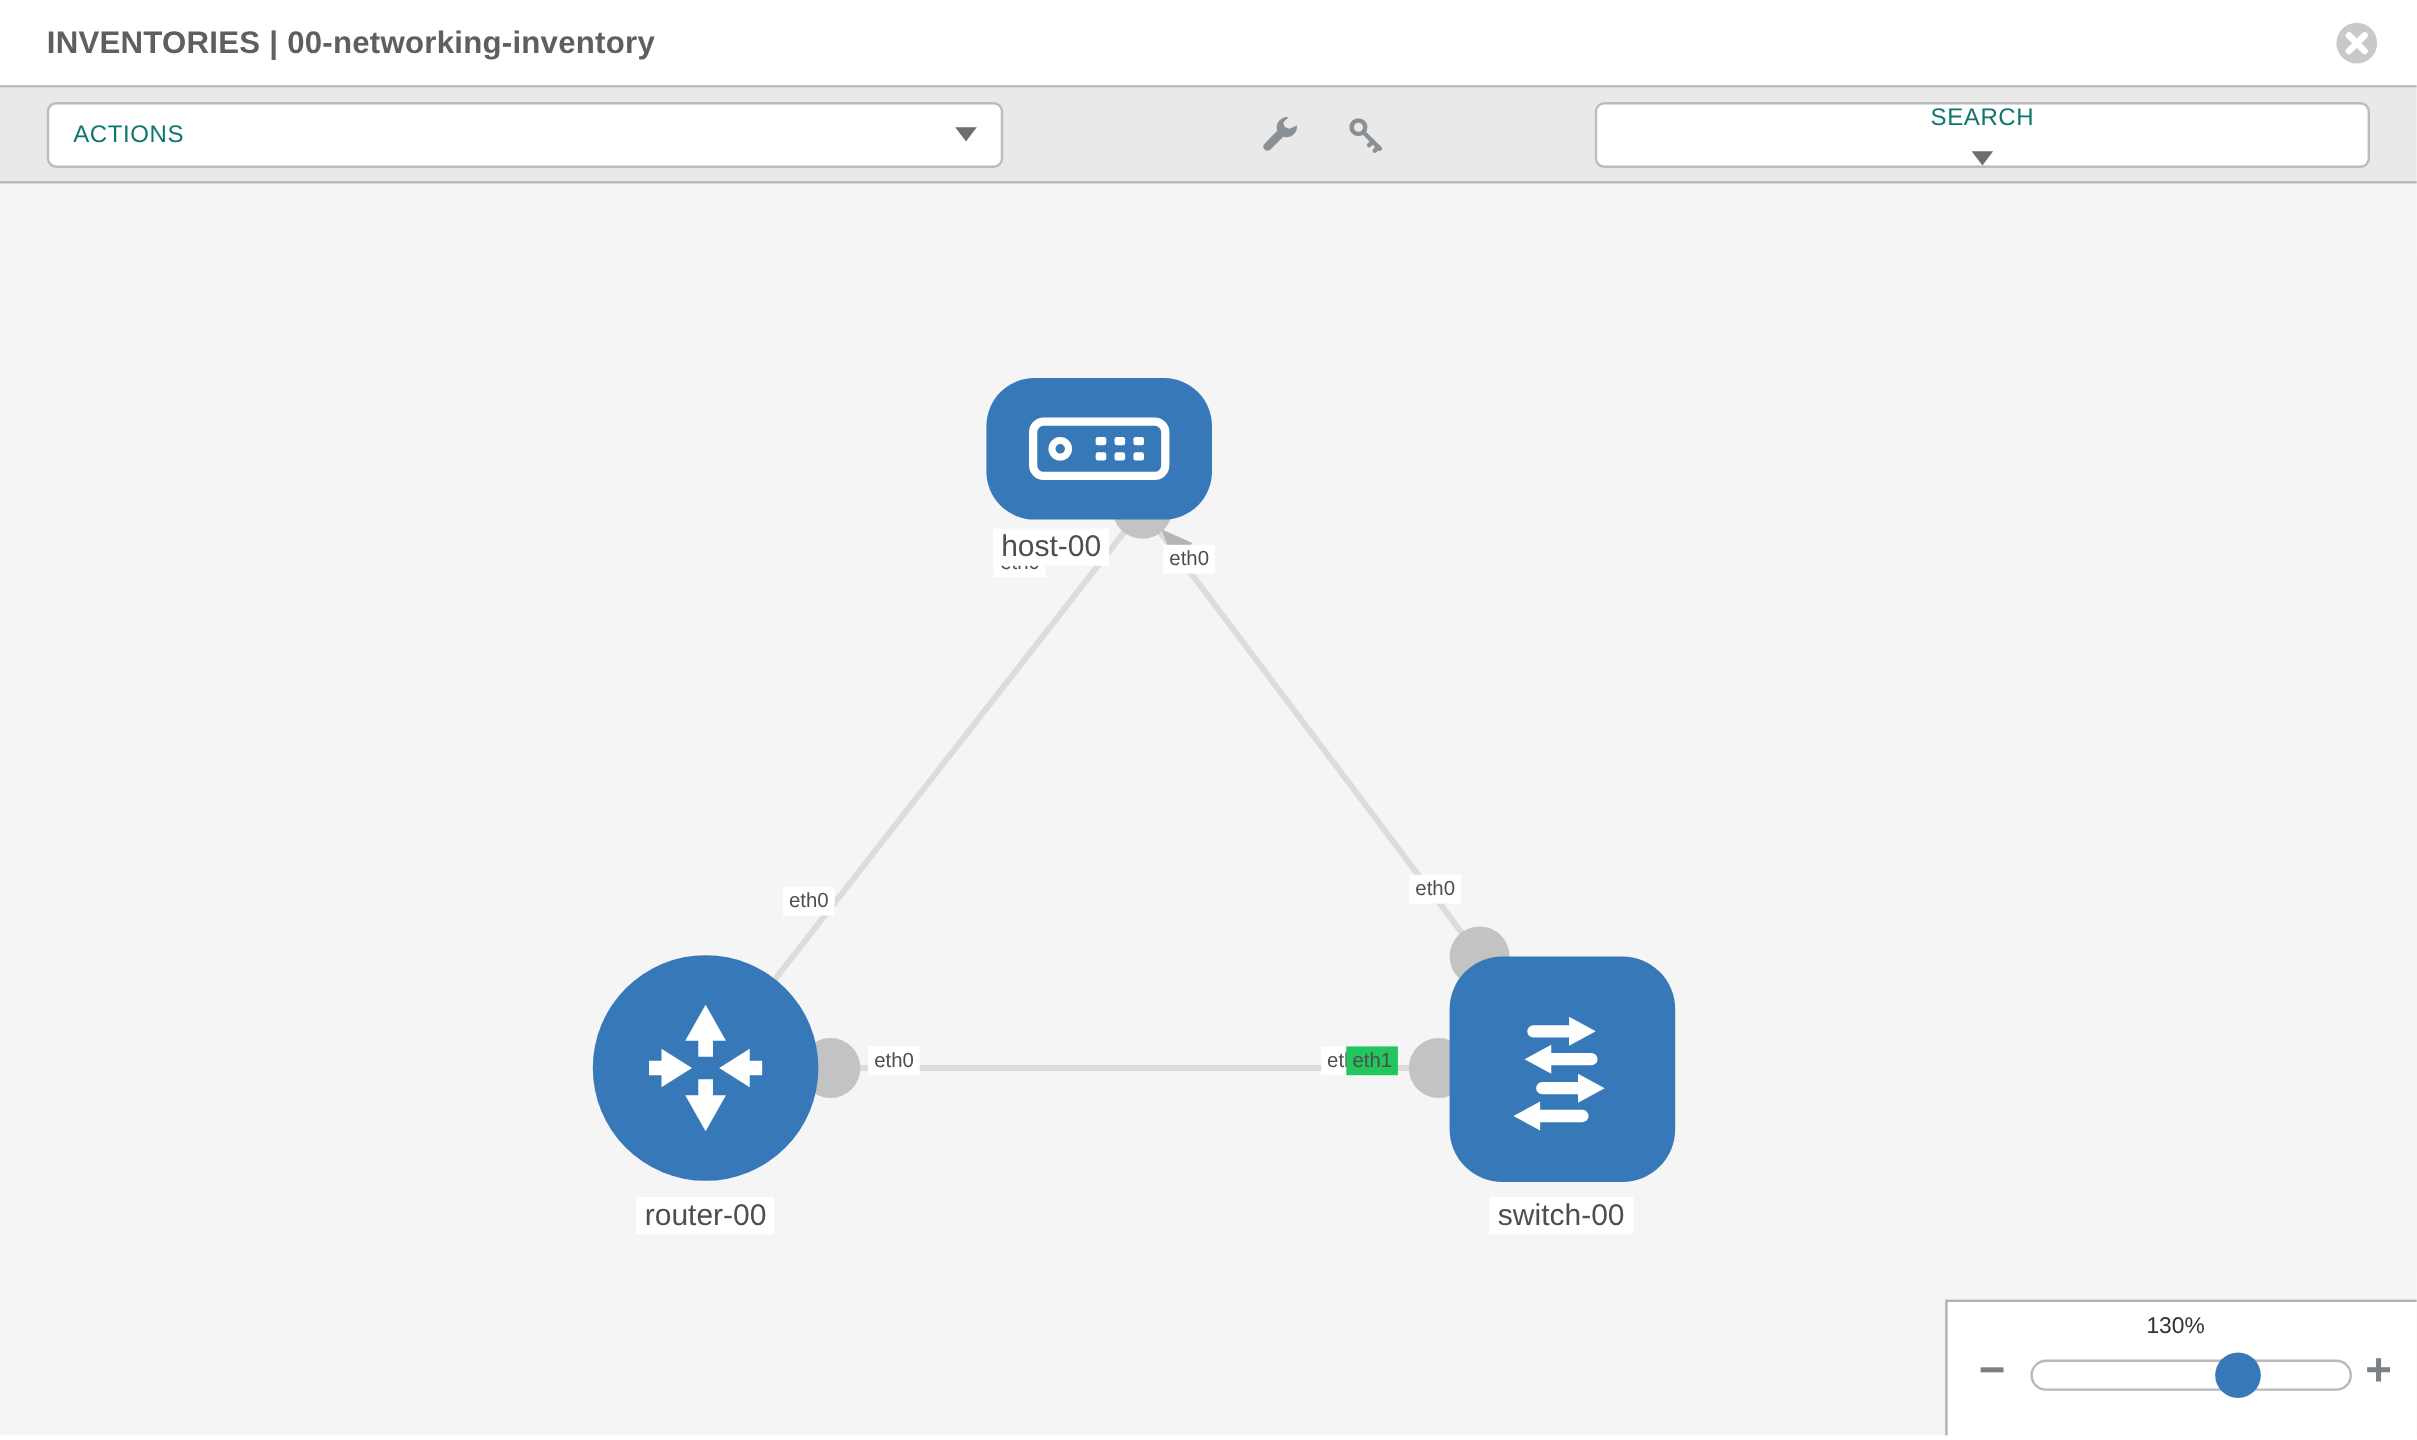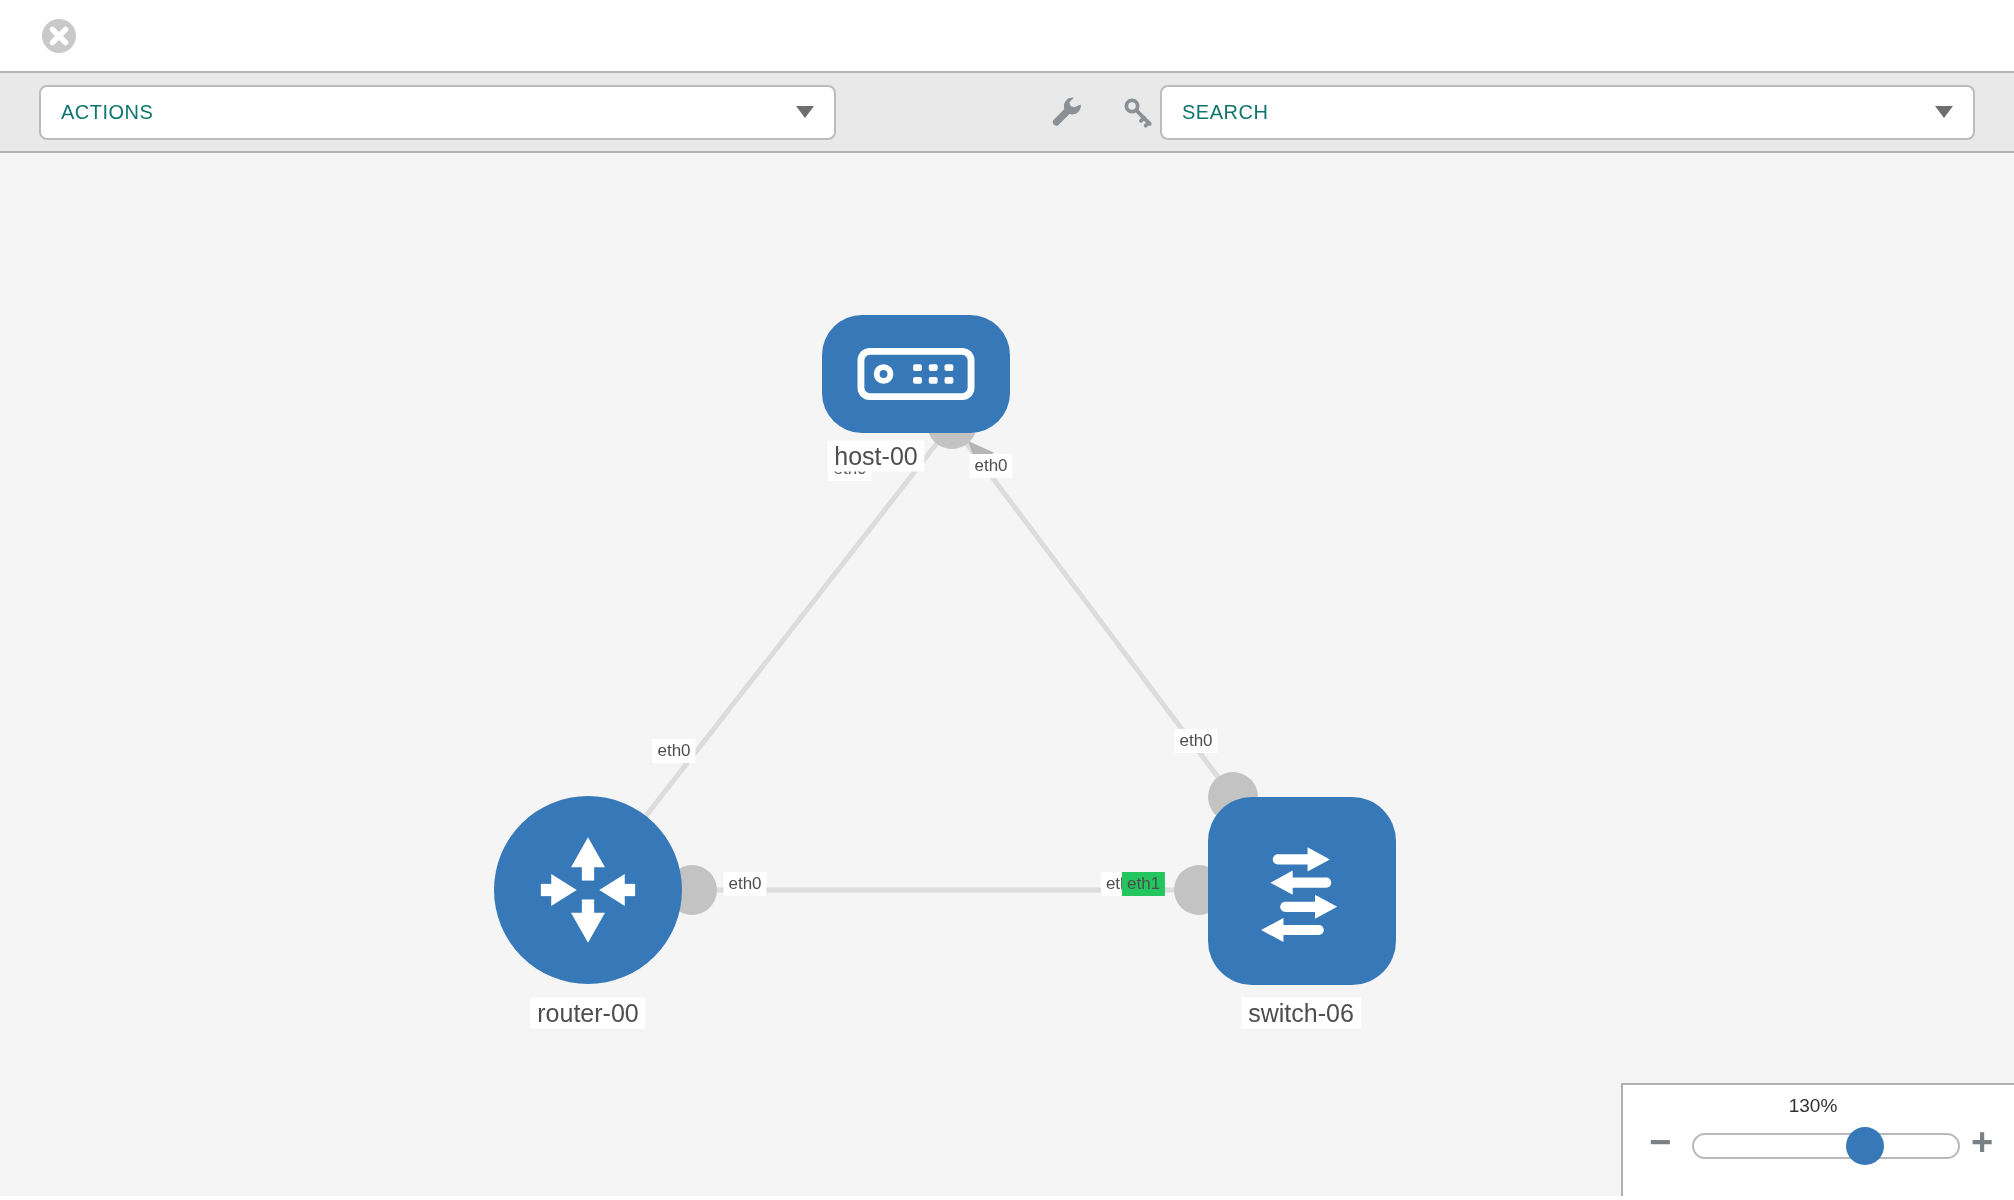--- a/index.html
+++ b/index.html
@@ -17,21 +17,21 @@
   
   .toolbar { height:80px; background:var(--toolbar-bg); border-bottom:2px solid #b3b3b3;
              display:flex; align-items:center; padding:0 39px; }
   .select-box { height:55px; background:#fff; border:2px solid #bcbcbc; border-radius:8px;
                 display:flex; align-items:center; justify-content:space-between;
                 padding:0 20px; cursor:pointer; }
   .select-box .select-label { font-size:20px; color:#0f766e; letter-spacing:.5px; }
   .caret { width:0; height:0; border-left:9px solid transparent; border-right:9px solid transparent;
            border-top:12px solid #6e6e6e; }
   .actions-box { width:797px; }
-  .search-box  { width:815px; margin-left:auto; }
+  .search-box  { width:646px; margin-left:auto;flex-direction:column; }
   .tool-icons { display:flex; align-items:center; gap:36px; margin-left:212px; }
   .tool-btn { border:none; background:transparent; cursor:pointer; width:36px; height:36px;
               display:flex; align-items:center; justify-content:center; }
 
   
   .canvas { position:relative; width:2014px; height:1043px; background:var(--canvas-bg);
             overflow:hidden; }
   .links-layer { position:absolute; left:0; top:0; width:2014px; height:1043px; }
   .links-layer line { stroke:var(--link-gray); stroke-width:5; }
   .links-layer circle { fill:var(--interface-dot-gray); }
@@ -63,20 +63,21 @@
   .zoom-plus  { left:348px; }
   .zoom-track { position:absolute; left:69px; top:48px; width:268px; height:26px;
                 border:2px solid #b9b9b9; border-radius:14px; background:#fff; cursor:pointer; }
   .zoom-thumb { position:absolute; left:152px; top:-8px; width:38px; height:38px;
                 border-radius:50%; background:var(--node-blue); cursor:grab; }
 </style>
 </head>
 <body>
 
 <div class="header">
+  <div class="page-title">INVENTORIES | 00-networking-inventory</div>
   <button class="close-btn">
     <svg width="36" height="36" viewBox="0 0 36 36">
       <circle cx="18" cy="18" r="17" fill="#c9c9c9"></circle>
       <path d="M11.5 11.5 L24.5 24.5 M24.5 11.5 L11.5 24.5" stroke="#fff" stroke-width="5.5" stroke-linecap="round"></path>
     </svg>
   </button>
 </div>
 
 <div class="toolbar">
   <div class="select-box actions-box">
@@ -170,21 +171,21 @@
   <div class="eth-label" style="left:1196px; top:588px;">eth0</div>
   <div class="eth-label" style="left:745px;  top:731px;">eth0</div>
 
   <div class="eth-label overlap-wrap" style="left:1133px; top:731px; background:transparent; padding:0;">
     <span class="under" style="background:#fff; padding:2px 0 2px 5px;">eth0</span>
     <span class="over">eth1</span>
   </div>
 
   <div class="node-label" style="left:876px;  top:303px;">host-00</div>
   <div class="node-label" style="left:588px;  top:860px;">router-00</div>
-  <div class="node-label" style="left:1301px; top:860px;">switch-06</div>
+  <div class="node-label" style="left:1301px; top:860px;">switch-00</div>
 
   <div class="zoom-panel">
     <div class="zoom-percent">130%</div>
     <button class="zoom-minus">−</button>
     <div class="zoom-track">
       <div class="zoom-thumb"></div>
     </div>
     <button class="zoom-plus">+</button>
   </div>
 

